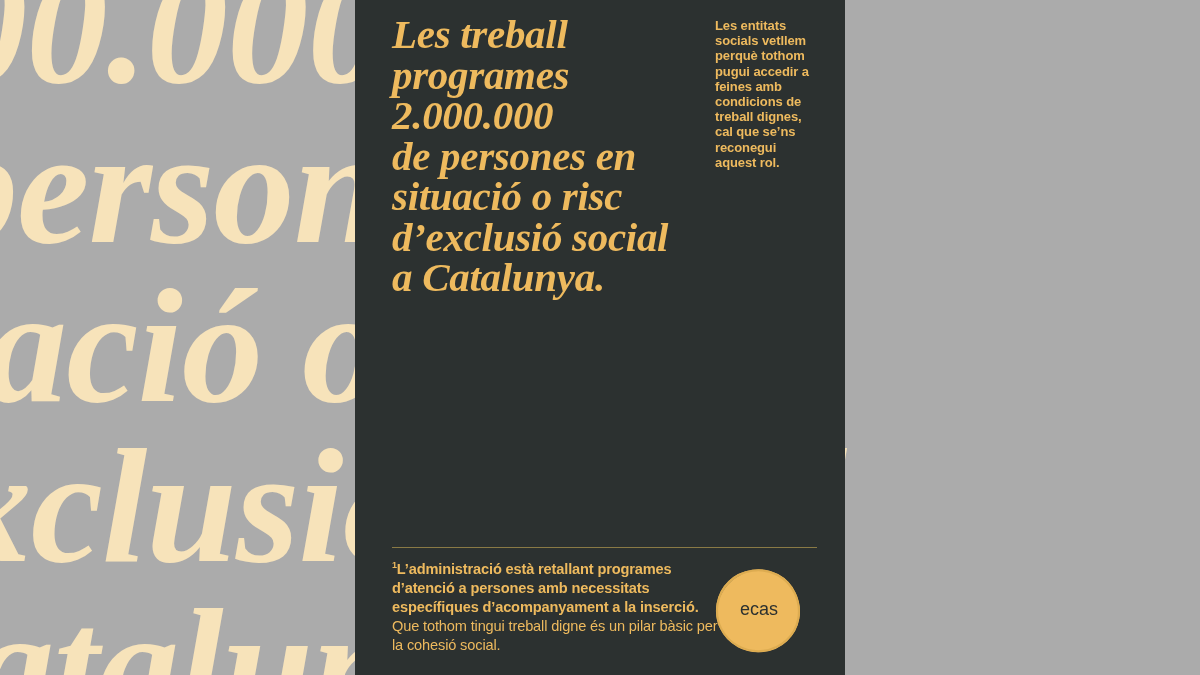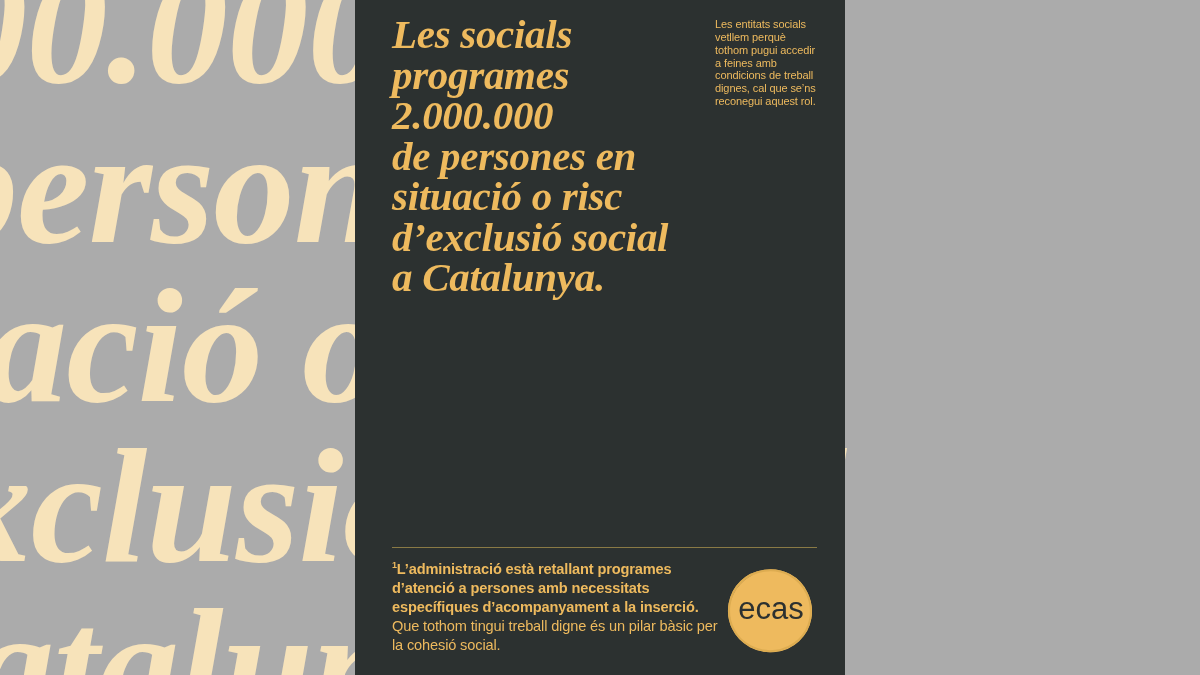--- a/index.html
+++ b/index.html
@@ -63,40 +63,40 @@
     letter-spacing:-0.3px;
   }
   #headline .hl{display:block;}
 
   
   #kicker{
     position:absolute;
     right:0; top:18px;
     width:102px;
     font-family:"Liberation Sans", sans-serif;
-    font-weight:400;
-    font-size:11px;
+    font-weight:700;
+    font-size:13px;
     line-height:1.17;
     color:#eeba5e;
     letter-spacing:-0.1px;
   }
 
   
   #divider{
     position:absolute;
     left:0; right:0;
     top:547px;
     height:1px;
     background:#8a7a45;
   }
 
   
   #footer{
     position:absolute;
-    left:0; top:560px; right:4px;
+    left:0; top:560px; right:16px;
   }
   #footer-text{
     width:330px;
     font-family:"Liberation Sans", sans-serif;
     font-size:14.6px;
     line-height:1.30;
     color:#eeba5e;
     font-weight:400;
     letter-spacing:-0.15px;
   }
@@ -110,21 +110,21 @@
     width:92px; height:92px;
   }
   #logo svg{display:block;width:92px;height:92px;}
   #logo-word{
     position:absolute;
     left:0; right:0; top:50%;
     transform:translateY(-52%);
     text-align:center;
     font-family:"Liberation Sans", sans-serif;
     font-weight:400;
-    font-size:31px;
+    font-size:18px;
     color:#2c3130;
     letter-spacing:0px;
   }
 </style>
 </head>
 <body>
 
 <div id="backdrop">
   <div id="backdrop-text">
     <span class="bl">2.000.000</span>
@@ -132,21 +132,21 @@
     <span class="bl">situació o risc</span>
     <span class="bl">d’exclusió social</span>
     <span class="bl">a Catalunya.</span>
   </div>
 </div>
 
 <div id="poster">
   <div id="poster-inner">
 
     <div id="headline">
-      <span class="hl">Les socials</span>
+      <span class="hl">Les treball</span>
       <span class="hl">programes</span>
       <span class="hl">2.000.000</span>
       <span class="hl">de persones en</span>
       <span class="hl">situació o risc</span>
       <span class="hl">d’exclusió social</span>
       <span class="hl">a Catalunya.</span>
     </div>
 
     <div id="kicker">Les entitats socials vetllem perquè tothom pugui accedir a feines amb condicions de treball dignes, cal que se’ns reconegui aquest rol.</div>
 

